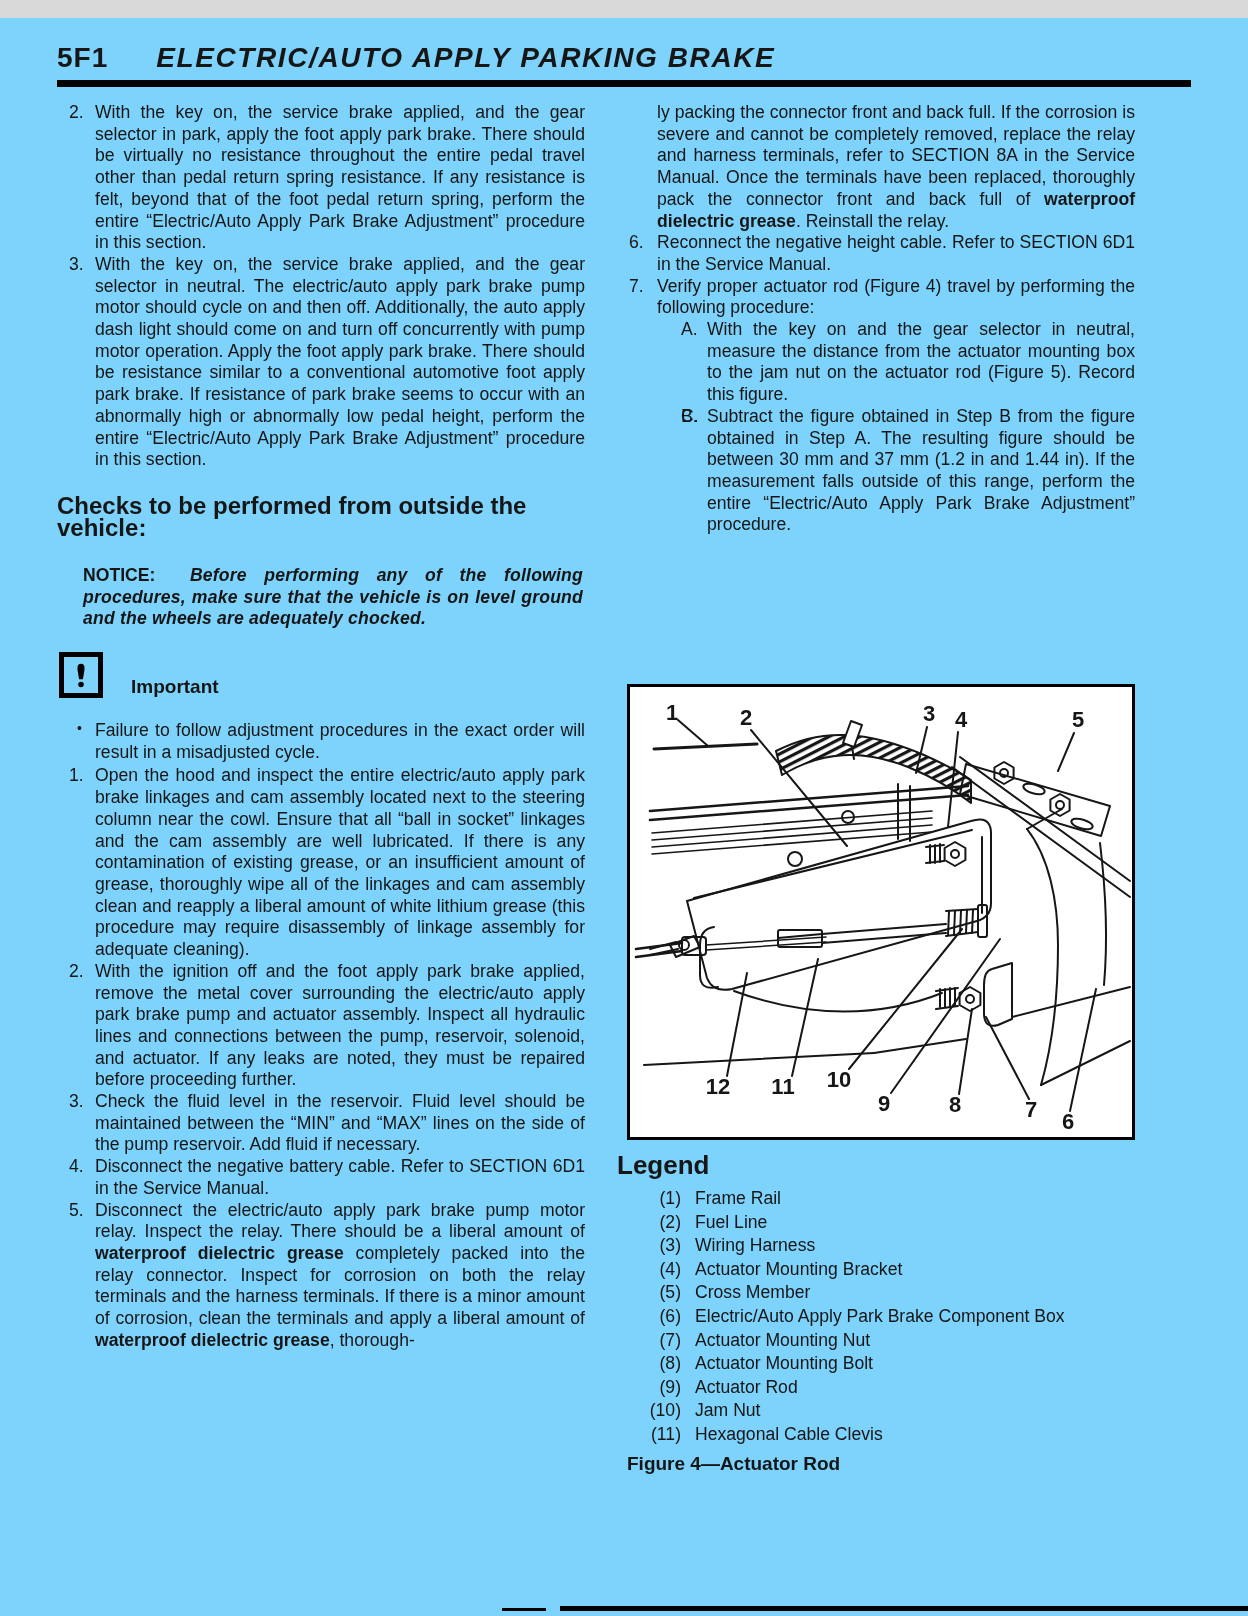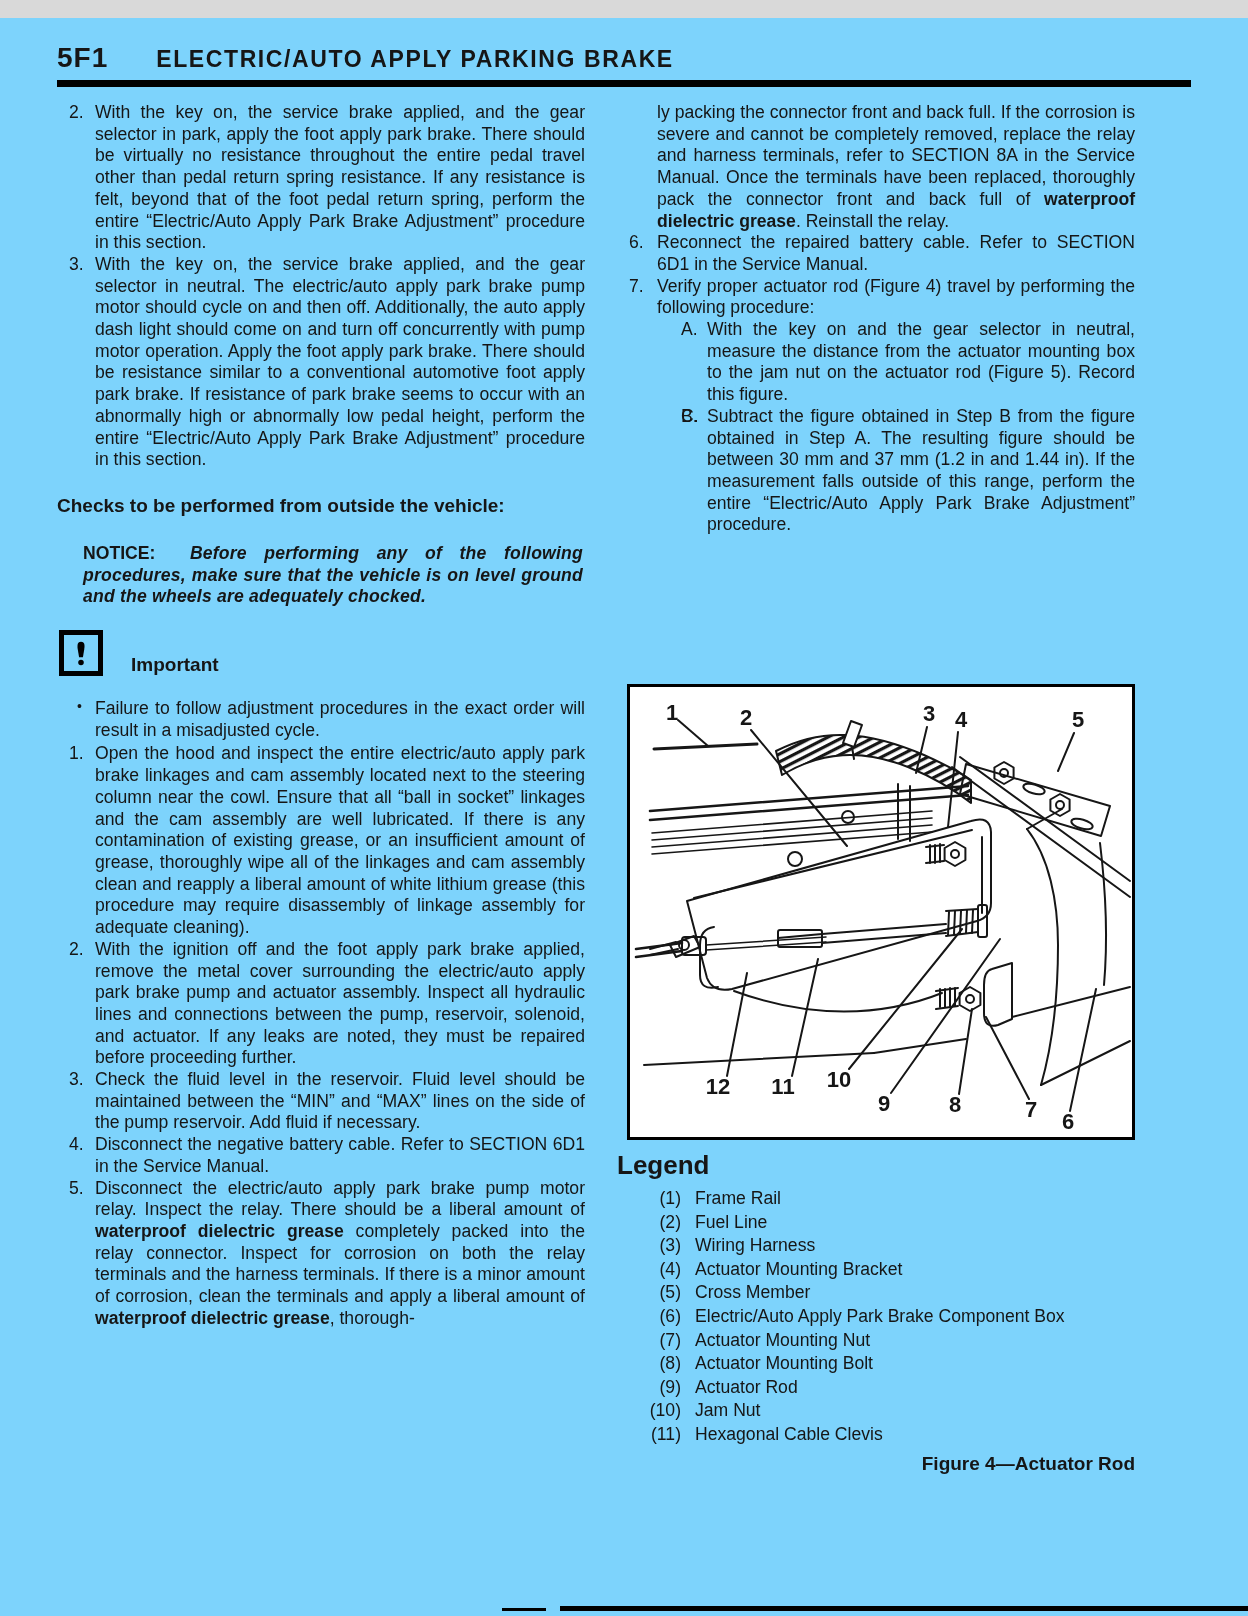--- a/index.html
+++ b/index.html
@@ -2,55 +2,55 @@
 <html><head>
 <meta charset="utf-8">
 <style>
   html,body{margin:0;padding:0;background:#d9d9d9;}
   .page{position:relative;width:1248px;height:1616px;background:#7dd3fc;
         font-family:"Liberation Sans",sans-serif;color:#161616;overflow:hidden;margin:18px auto;}
   
   .header{padding:24px 57px 0 57px;}
   .header-row{display:flex;align-items:baseline;gap:48px;}
   .sec-code{font-size:28px;font-weight:700;letter-spacing:1px;}
-  .page-title{font-size:23px;font-weight:700;letter-spacing:1.6px;}
+  .page-title{font-size:28px;font-weight:700;letter-spacing:1.6px;font-style:italic;}
   .header-rule{height:7px;background:#000;margin-top:6px;}
   
   .cols{display:flex;padding:0 57px;gap:42px;margin-top:15px;}
   .col-l{width:528px;flex:none;}
   .col-r{width:508px;flex:none;}
   .txt{font-size:17.6px;line-height:21.7px;text-align:justify;}
   b{font-weight:700;}
   
   .li{position:relative;padding-left:38px;}
   .li .num{position:absolute;left:12px;top:0;}
   .col-r .li{padding-left:30px;}
   .col-r .li .num{left:2px;}
   .sub{position:relative;padding-left:80px;}
   .sub .num{position:absolute;left:54px;top:0;}
   .cont{padding-left:30px;}
   
-  .checks-heading{font-weight:700;font-size:19px;margin:24px 0 26px 0;line-height:22px;}
+  .checks-heading{font-weight:700;font-size:24px;margin:24px 0 26px 0;line-height:22px;}
   .notice{padding-left:26px;padding-right:2px;margin-bottom:22px;font-weight:700;}
   .notice i{font-style:italic;letter-spacing:.2px;}
   .imp-row{display:flex;align-items:flex-end;gap:28px;margin:10px 0 22px 2px;}
   .imp-box{width:34px;height:36px;border:5px solid #000;display:flex;align-items:center;justify-content:center;flex:none;}
   .imp-label{font-weight:700;font-size:19px;}
   .bullet{position:relative;padding-left:38px;margin-bottom:2px;}
   .bullet .mark{position:absolute;left:20px;top:-2px;font-size:14px;}
   
   .fig{width:508px;height:456px;border:3px solid #000;box-sizing:border-box;margin-top:148px;background:#fff;}
   .fig svg{display:block;width:100%;height:100%;}
   
   .legend{margin-top:10px;}
   .legend-h{font-weight:700;font-size:26px;margin-left:-10px;margin-bottom:6px;}
   .lrow{display:flex;font-size:17.6px;line-height:23.6px;}
   .lnum{width:54px;text-align:right;flex:none;}
   .llab{margin-left:14px;}
-  .caption{font-weight:700;font-size:19px;text-align:right;margin-top:6px;}
+  .caption{font-weight:700;font-size:19px;text-align:left;margin-top:6px;}
   
   .bottom-rule{position:absolute;top:1588px;left:560px;width:688px;height:5px;background:#000;}
   .bottom-dash{position:absolute;top:1590px;left:502px;width:44px;height:3px;background:#000;}
 </style>
 </head>
 <body>
 
 <div class="page">
 
   <div class="header">
@@ -119,21 +119,21 @@
     </div>
 
     <div class="col-r">
 
       <div class="cont txt">
         <span>ly packing the connector front and back full. If the corrosion is severe and cannot be completely removed, replace the relay and harness terminals, refer to SECTION 8A in the Service Manual. Once the terminals have been replaced, thoroughly pack the connector front and back full of </span><b>waterproof dielectric grease</b><span>. Reinstall the relay.</span>
       </div>
 
       <div class="li txt">
         <span class="num">6.</span>
-        <span>Reconnect the repaired battery cable. Refer to SECTION 6D1 in the Service Manual.</span>
+        <span>Reconnect the negative height cable. Refer to SECTION 6D1 in the Service Manual.</span>
       </div>
       <div class="li txt">
         <span class="num">7.</span>
         <span>Verify proper actuator rod (Figure 4) travel by performing the following procedure:</span>
       </div>
 
       <div class="sub txt">
         <span class="num">A.</span>
         <span>With the key on and the gear selector in neutral, measure the distance from the actuator mounting box to the jam nut on the actuator rod (Figure 5). Record this figure.</span>
       </div>

